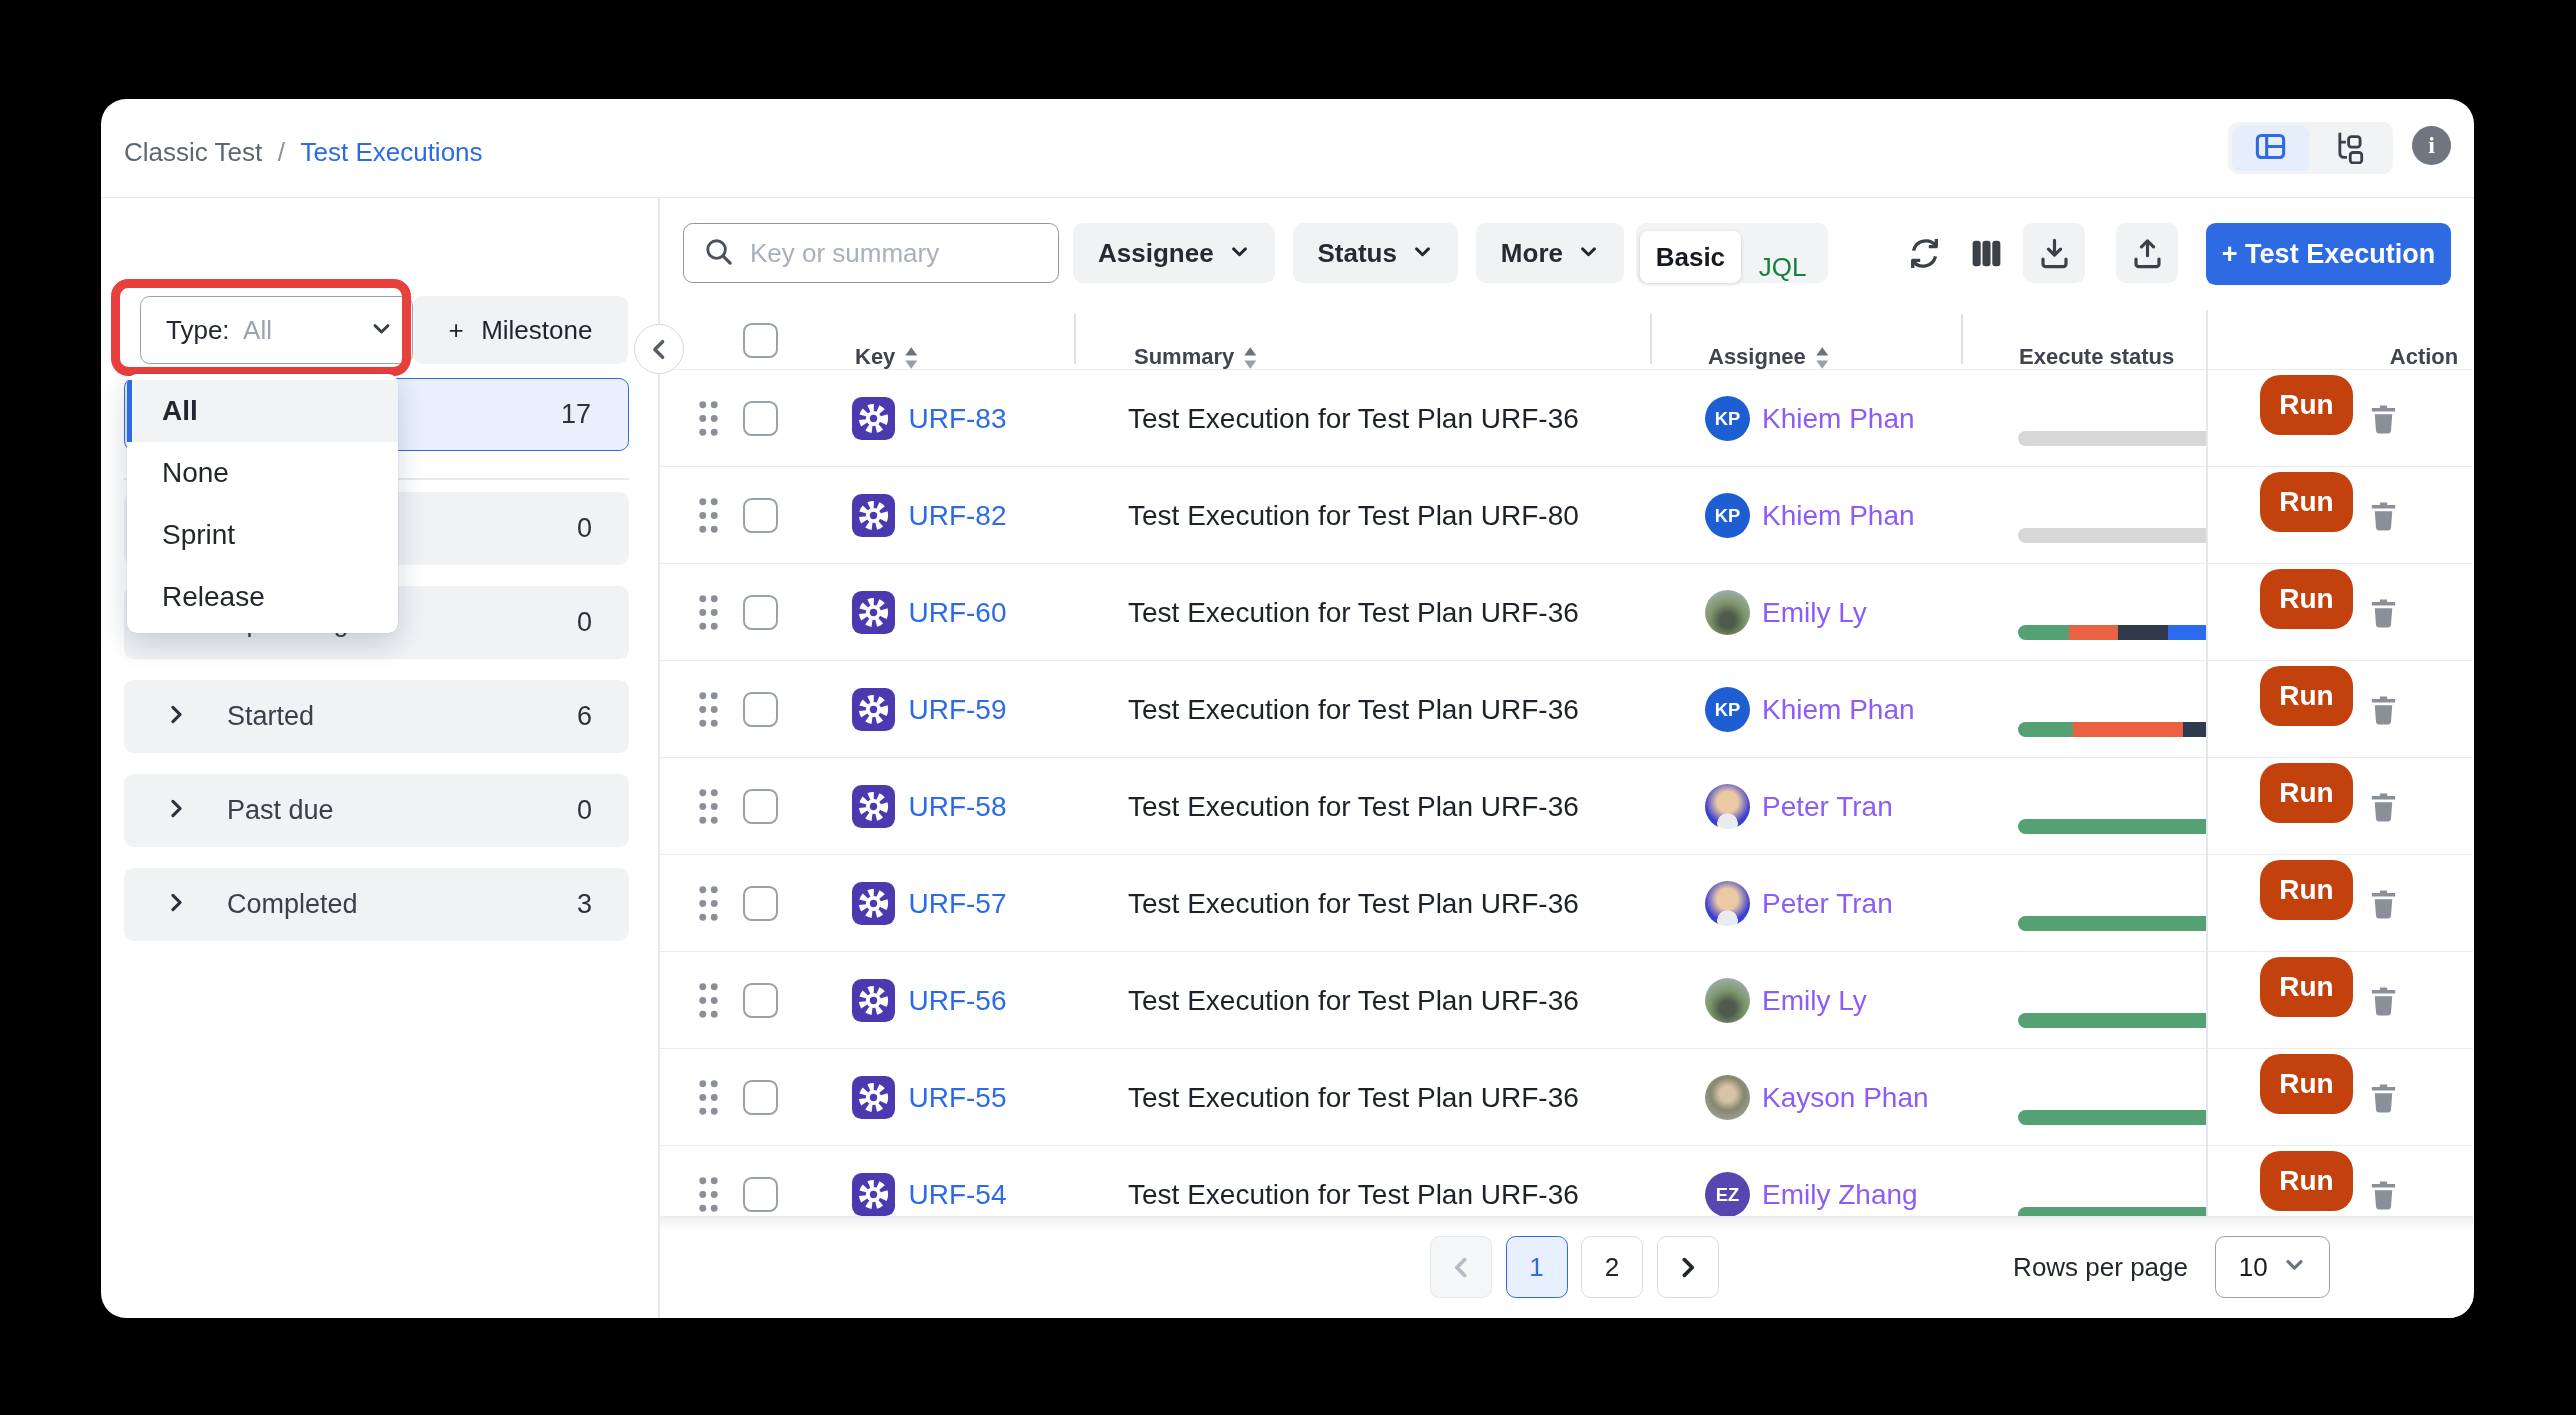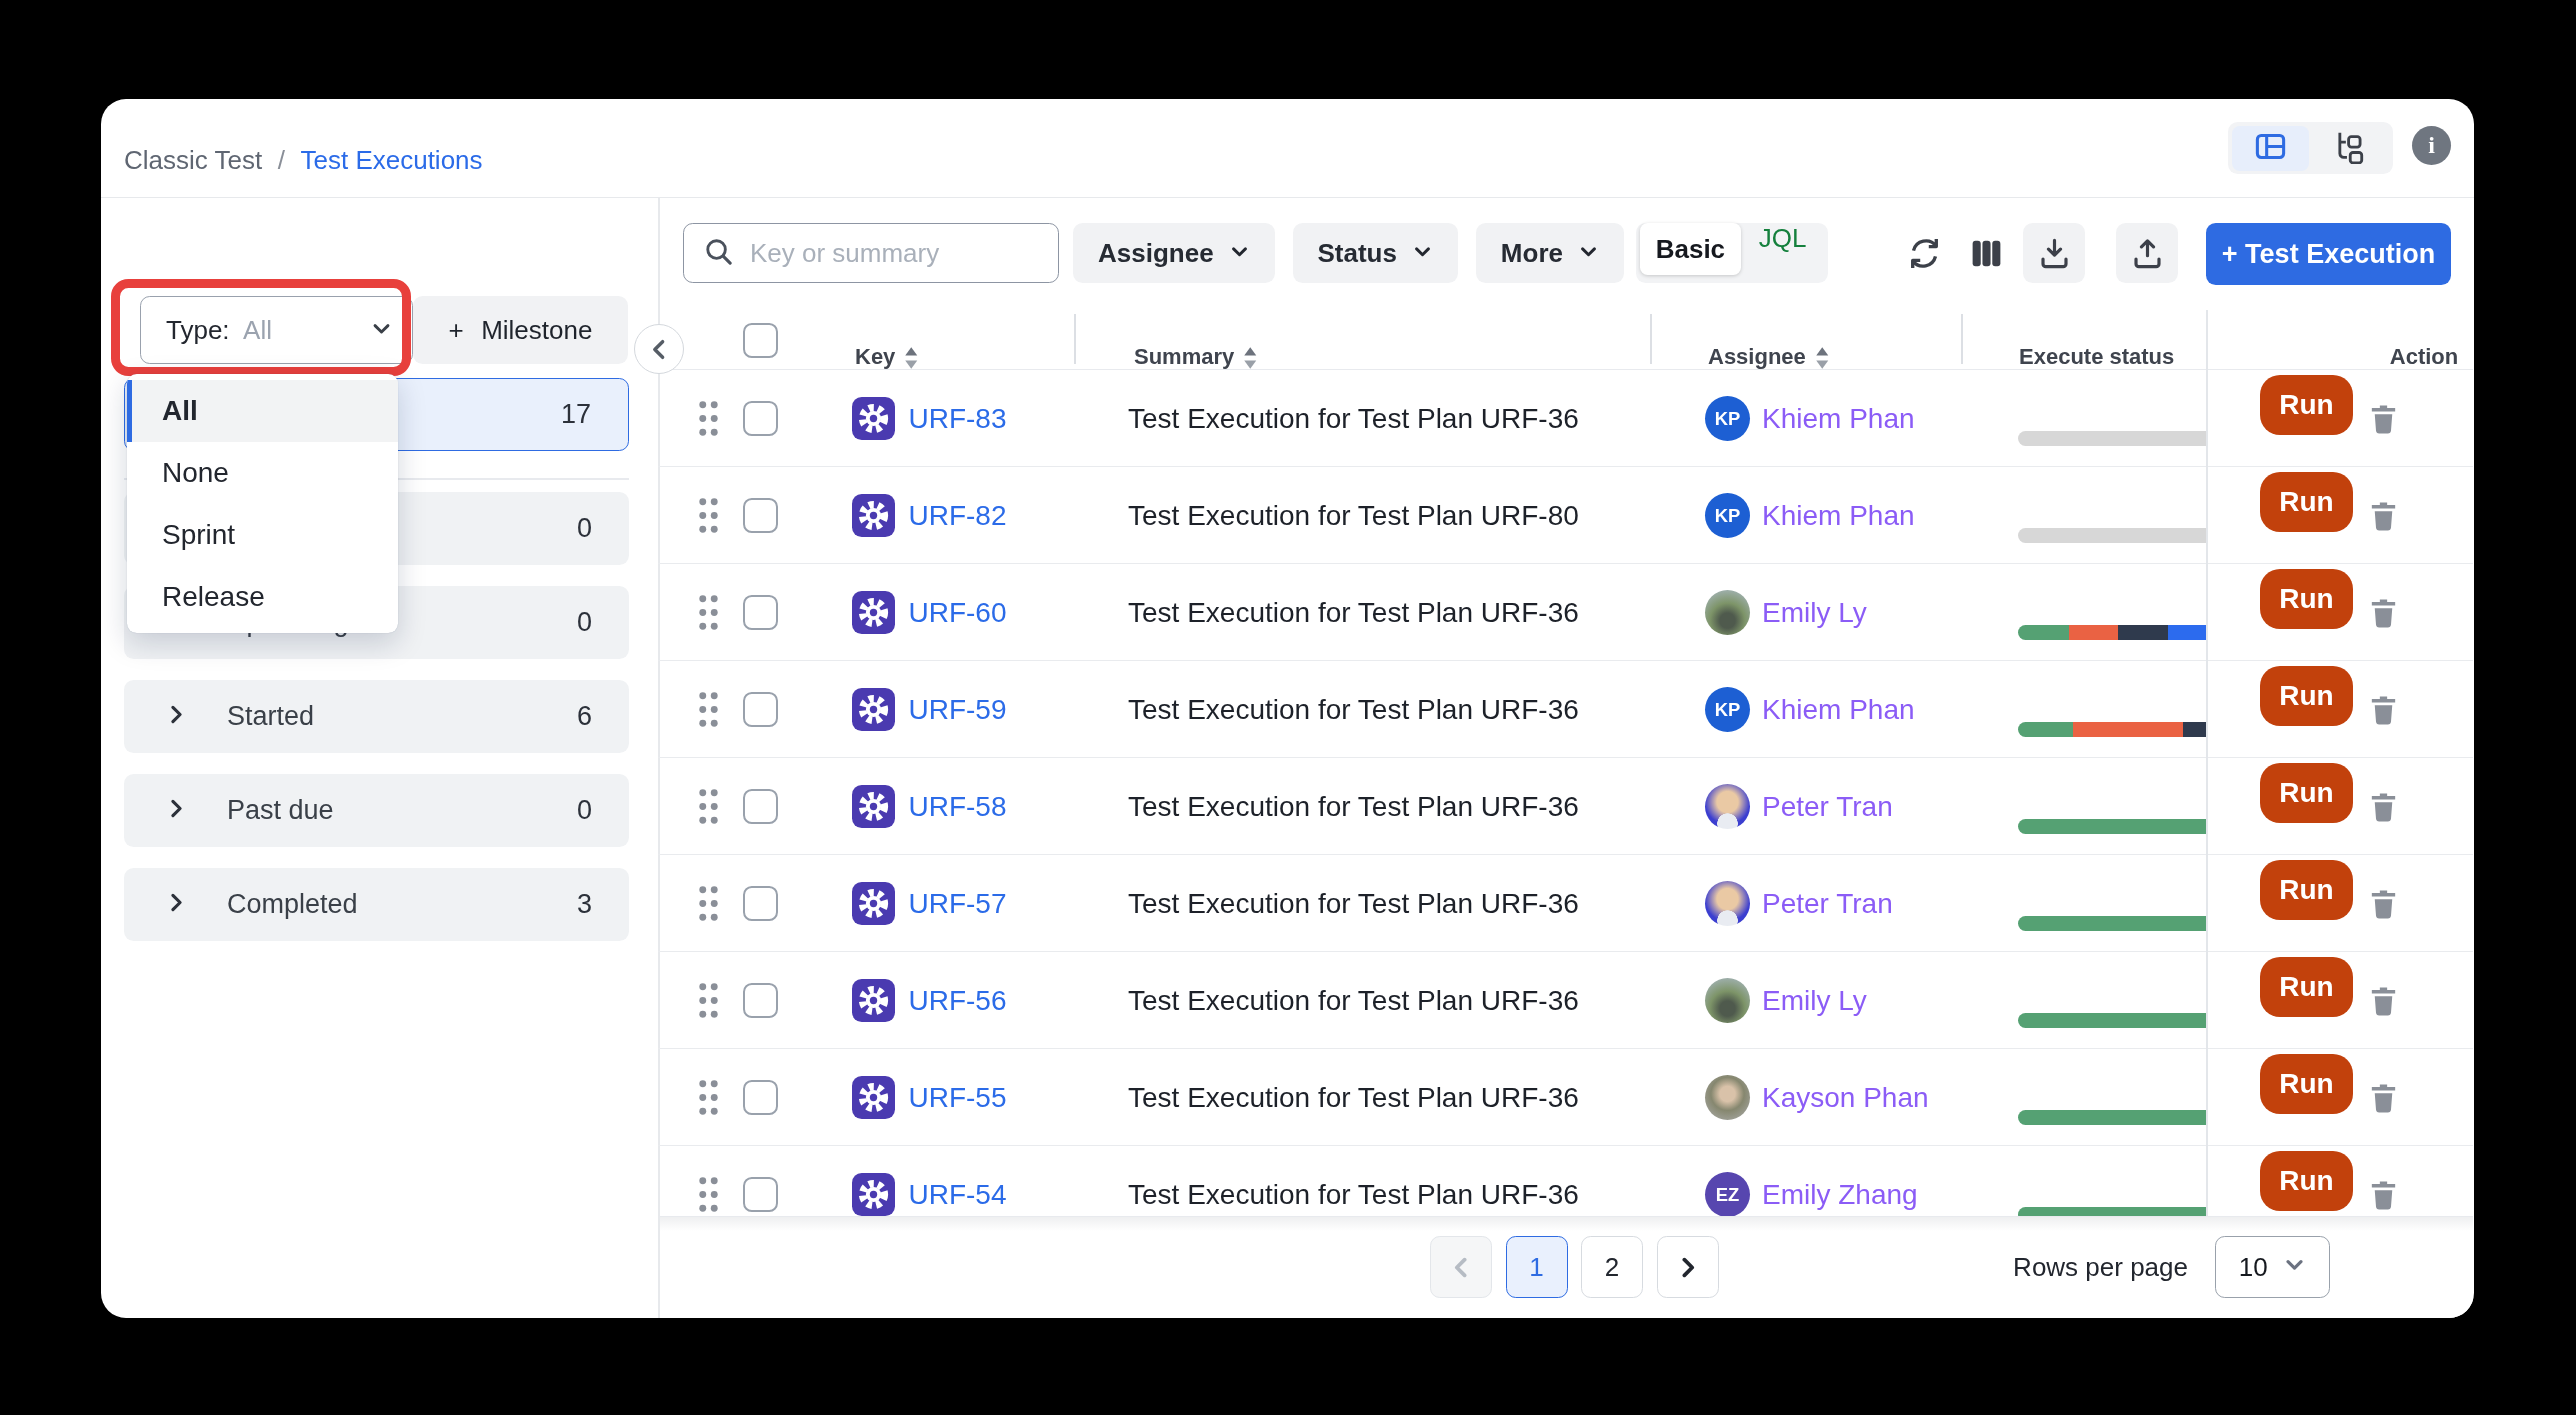--- a/index.html
+++ b/index.html
@@ -2,21 +2,21 @@
 <html><head>
 <meta charset="utf-8">
 <style>
   html,body{margin:0;padding:0;}
   body{width:2576px;height:1416px;background:#000;position:relative;overflow:hidden;
        font-family:"Liberation Sans","DejaVu Sans",sans-serif;-webkit-font-smoothing:antialiased;}
   .window{position:absolute;left:101px;top:99px;width:2373px;height:1219px;background:#fff;
           border-radius:25px;overflow:hidden;}
   
   .topbar{position:absolute;left:0;top:0;width:100%;height:98px;border-bottom:1.9px solid #e7e9ec;}
-  .crumbs{position:absolute;left:23px;top:12px;height:98px;display:flex;align-items:center;gap:15.5px;font-size:26px;}
+  .crumbs{position:absolute;left:23px;top:4px;height:98px;display:flex;align-items:center;gap:15.5px;font-size:26px;}
   .crumb-proj{color:#5f6672;}
   .crumb-sep{color:#8a8f98;}
   .crumb-cur{color:#2b6be8;}
   .viewtoggle{position:absolute;left:2127px;top:23px;width:165px;height:52px;background:#f2f3f5;border-radius:9.7px;
               display:flex;align-items:center;padding:0 3.9px;box-sizing:border-box;}
   .vt-seg{width:77px;height:45px;border-radius:7.7px;display:flex;align-items:center;justify-content:center;}
   .vt-active{background:#e7eefb;}
   .infobtn{position:absolute;left:2311px;top:27px;width:39px;height:39px;border-radius:50%;background:#6f7680;
            color:#fff;display:flex;align-items:center;justify-content:center;font-size:24px;font-weight:700;
            font-family:"Liberation Serif","DejaVu Serif",serif;}
@@ -52,21 +52,21 @@
   .ddopt{height:62px;display:flex;align-items:center;padding-left:35px;font-size:28px;color:#22262e;position:relative;}
   .ddopt.sel{background:#f2f3f4;font-weight:700;}
   .ddopt.sel::before{content:"";position:absolute;left:0;top:0;bottom:0;width:4.8px;background:#2e6be2;}
   
   .main-search{position:absolute;left:582px;top:124px;width:376px;height:60px;border:1.9px solid #8d95a3;border-radius:9.7px;
                box-sizing:border-box;display:flex;align-items:center;padding-left:19.4px;gap:13.5px;background:#fff;}
   .filters{position:absolute;left:972px;top:124px;height:60px;display:flex;gap:17.4px;}
   .fbtn{height:60px;background:#f1f2f4;border-radius:9.7px;display:flex;align-items:center;gap:15.5px;
         padding:0 25px;font-size:26px;color:#262b33;font-weight:600;}
   .modes{position:absolute;left:1535px;top:124px;width:192px;height:60px;background:#f2f3f5;border-radius:9.7px;
-         display:flex;align-items:flex-start;padding:0 3.9px;box-sizing:border-box;}
+         display:flex;align-items:flex-end;padding:0 3.9px;box-sizing:border-box;}
   .mode-basic{width:101px;height:52px;background:#fff;border-radius:7.7px;box-shadow:0 1px 3.9px rgba(0,0,0,.18);
               display:flex;align-items:center;justify-content:center;font-size:26px;color:#16191f;font-weight:600;}
   .mode-jql{flex:1;display:flex;align-items:center;justify-content:center;font-size:26px;color:#15803d;}
   .icbtn{position:absolute;top:124px;width:62px;height:60px;display:flex;align-items:center;justify-content:center;border-radius:9.7px;}
   .icbtn.gray{background:#f1f2f4;}
   .createbtn{position:absolute;left:2105px;top:124px;width:245px;height:62px;background:#2e6be2;border-radius:9.7px;
              display:flex;align-items:center;justify-content:center;color:#fff;font-size:27px;font-weight:600;}
   
   .thead{position:absolute;left:557px;top:211px;width:1815px;height:60px;border-bottom:1.9px solid #e8eaee;box-sizing:border-box;}
   .th{position:absolute;display:flex;align-items:flex-end;gap:9px;font-size:22px;font-weight:600;color:#3f444e;height:60px;}

